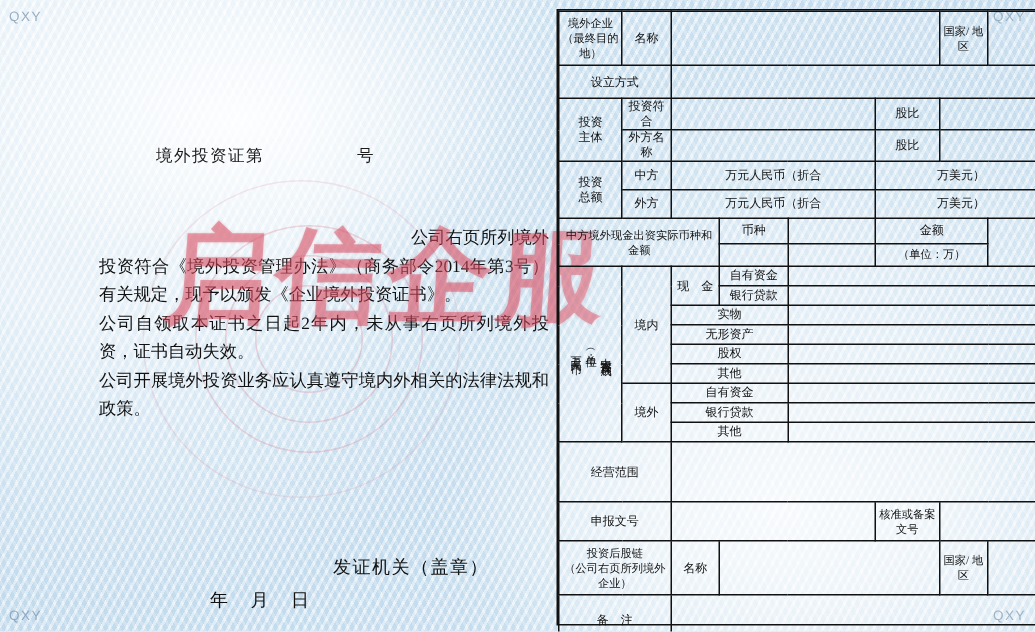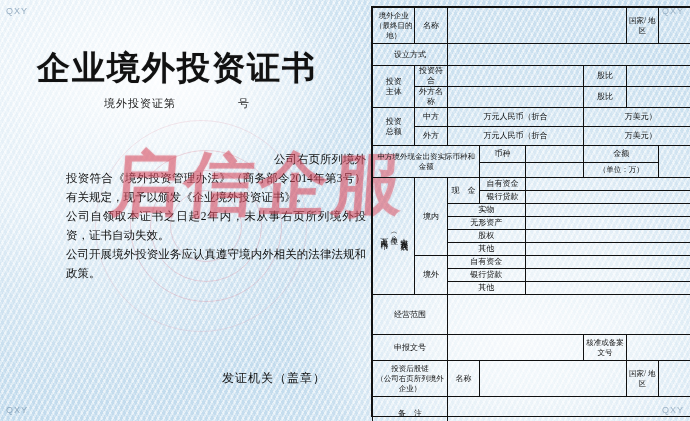--- a/index.html
+++ b/index.html
@@ -127,31 +127,31 @@
 <div class="flower" style="left:150px;top:170px;width:110px;height:110px;"></div>
 <div class="flower" style="left:170px;top:190px;width:70px;height:70px;"></div>
 <div class="flower" style="left:95px;top:120px;width:210px;height:210px;border-color:rgba(214,130,150,.18);"></div>
 
 <div class="corner-mark" style="left:6px;top:6px;">QXY</div>
 <div class="corner-mark" style="right:6px;top:6px;">QXY</div>
 <div class="corner-mark" style="left:6px;bottom:6px;">QXY</div>
 <div class="corner-mark" style="right:6px;bottom:6px;">QXY</div>
 
 <div id="left">
-  <div id="cert-title">企业境外投资证书</div>
   <div id="cert-sub">
     <span>境外投资证第</span><span class="gap"></span><span>号</span>
   </div>
 
   <div class="para" id="p0">公司右页所列境外</div>
   <div class="para" id="p1">投资符合《境外投资管理办法》（商务部令2014年第3号）有关规定，现予以颁发《企业境外投资证书》。</div>
   <div class="para" id="p2">公司自领取本证书之日起2年内，未从事右页所列境外投资，证书自动失效。</div>
   <div class="para" id="p3">公司开展境外投资业务应认真遵守境内外相关的法律法规和政策。</div>
 
   <div id="issuer">发证机关（盖章）</div>
+  <div id="issue-date">年   月   日</div>
 </div>
 
 <div id="watermark">启信企服</div>
 
 <div id="form">
   <table class="grid">
     <colgroup>
       <col style="width:13%">
         <col style="width:10%">
         <col style="width:10%">

